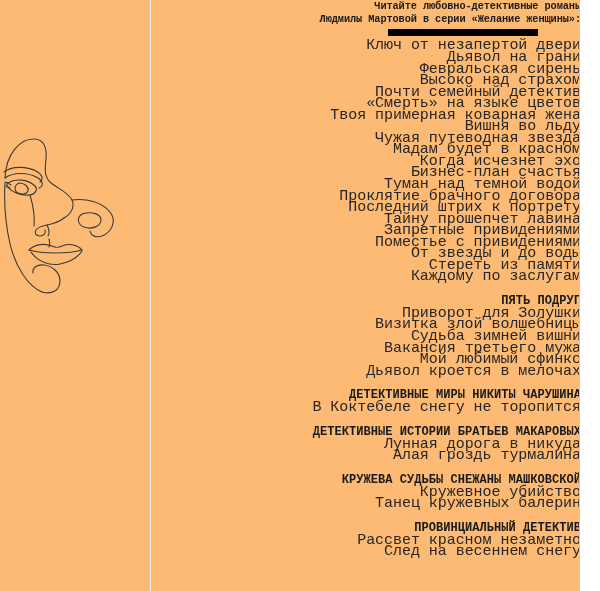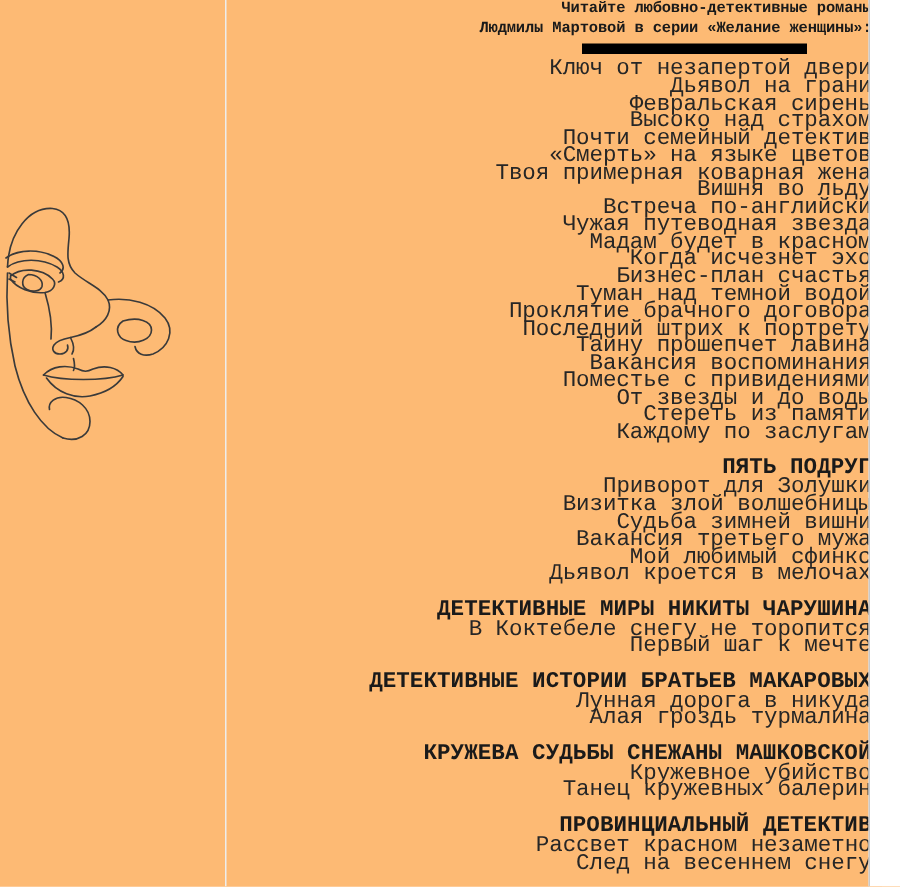--- a/index.html
+++ b/index.html
@@ -84,21 +84,21 @@
     margin-left: auto;
     margin-right: 44px;
     margin-top: 3px;
     margin-bottom: 4px;
   }
 
   .section { margin: 0; padding: 0; }
   .section + .section { margin-top: 12px; }
 
   .section-title {
-    font-size: 15px;
+    font-size: 12px;
     font-weight: bold;
     line-height: 12.5px;
     letter-spacing: 0.05px;
     padding-right: 1px;
     margin-bottom: 0.5px;
     white-space: nowrap;
   }
 
   .book-list {
     list-style: none;
@@ -182,30 +182,29 @@
     <div class="section">
       <ul class="book-list">
         <li class="book-item">Ключ от незапертой двери</li>
         <li class="book-item">Дьявол на грани</li>
         <li class="book-item">Февральская сирень</li>
         <li class="book-item">Высоко над страхом</li>
         <li class="book-item">Почти семейный детектив</li>
         <li class="book-item">«Смерть» на языке цветов</li>
         <li class="book-item">Твоя примерная коварная жена</li>
         <li class="book-item">Вишня во льду</li>
-        <li class="book-item">Встреча по-английски</li>
         <li class="book-item">Чужая путеводная звезда</li>
         <li class="book-item">Мадам будет в красном</li>
         <li class="book-item">Когда исчезнет эхо</li>
         <li class="book-item">Бизнес-план счастья</li>
         <li class="book-item">Туман над темной водой</li>
         <li class="book-item">Проклятие брачного договора</li>
         <li class="book-item">Последний штрих к портрету</li>
         <li class="book-item">Тайну прошепчет лавина</li>
-        <li class="book-item">Вакансия воспоминания</li>
+        <li class="book-item">Запретные привидениями</li>
         <li class="book-item">Поместье с привидениями</li>
         <li class="book-item">От звезды и до воды</li>
         <li class="book-item">Стереть из памяти</li>
         <li class="book-item">Каждому по заслугам</li>
       </ul>
     </div>
 
     <div class="section">
       <div class="section-title">ПЯТЬ ПОДРУГ</div>
       <ul class="book-list">
@@ -215,21 +214,20 @@
         <li class="book-item">Вакансия третьего мужа</li>
         <li class="book-item">Мой любимый сфинкс</li>
         <li class="book-item">Дьявол кроется в мелочах</li>
       </ul>
     </div>
 
     <div class="section">
       <div class="section-title">ДЕТЕКТИВНЫЕ МИРЫ НИКИТЫ ЧАРУШИНА</div>
       <ul class="book-list">
         <li class="book-item">В Коктебеле снегу не торопится</li>
-        <li class="book-item">Первый шаг к мечте</li>
       </ul>
     </div>
 
     <div class="section">
       <div class="section-title">ДЕТЕКТИВНЫЕ ИСТОРИИ БРАТЬЕВ МАКАРОВЫХ</div>
       <ul class="book-list">
         <li class="book-item">Лунная дорога в никуда</li>
         <li class="book-item">Алая гроздь турмалина</li>
       </ul>
     </div>

